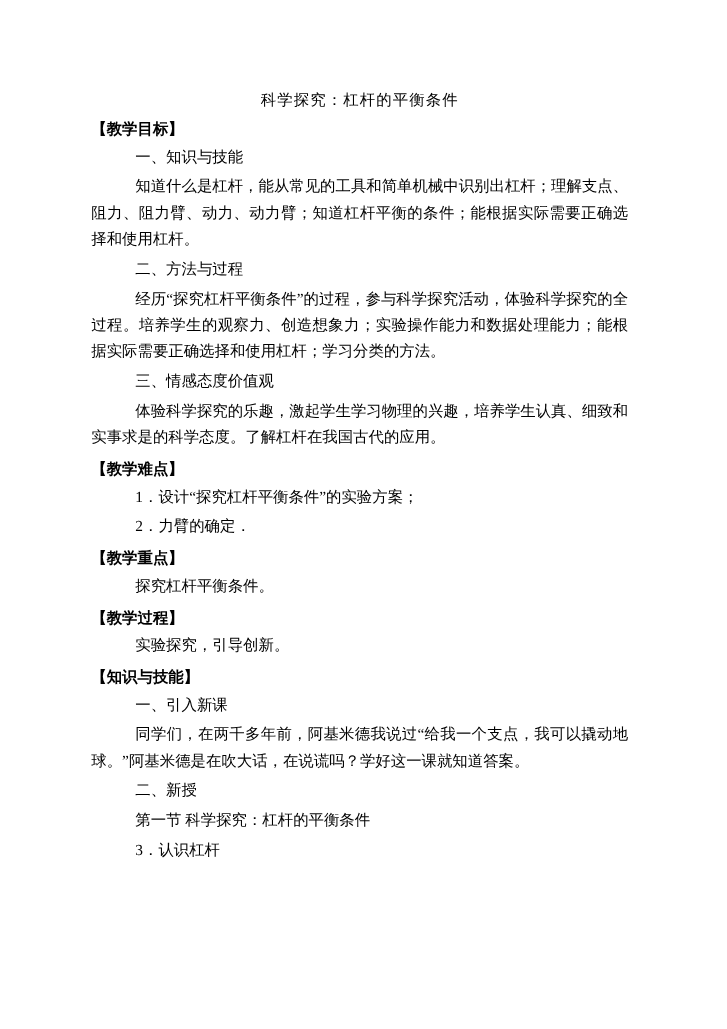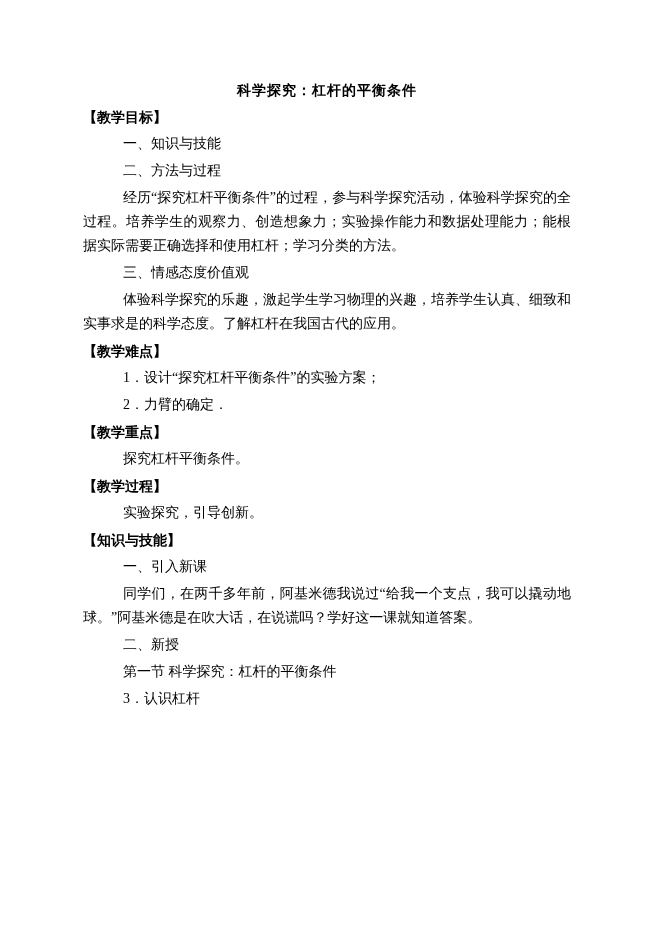--- a/index.html
+++ b/index.html
@@ -14,21 +14,21 @@
     font-family: "Liberation Serif", "DejaVu Serif", serif;
     overflow: hidden;
   }
   .page p {
     margin: 0 0 3px 0;
     font-size: 14px;
     line-height: 24px;
   }
   .doc-title {
     text-align: center;
-    font-weight: bold;
+    font-weight: normal;
     font-size: 15px;
     font-family: "Liberation Sans", "DejaVu Sans", sans-serif;
     letter-spacing: 1px;
   }
   .heading {
     font-weight: bold;
     font-size: 15px;
     font-family: Liberation Sans, sans-serif;
   }
   .body {
@@ -37,20 +37,21 @@
   }
 </style>
 </head>
 <body>
 
 <div class="page">
   <p class="doc-title">科学探究：杠杆的平衡条件</p>
 
   <p class="heading">【教学目标】</p>
   <p class="body">一、知识与技能</p>
+  <p class="body">知道什么是杠杆，能从常见的工具和简单机械中识别出杠杆；理解支点、阻力、阻力臂、动力、动力臂；知道杠杆平衡的条件；能根据实际需要正确选择和使用杠杆。</p>
   <p class="body">二、方法与过程</p>
   <p class="body">经历“探究杠杆平衡条件”的过程，参与科学探究活动，体验科学探究的全过程。培养学生的观察力、创造想象力；实验操作能力和数据处理能力；能根据实际需要正确选择和使用杠杆；学习分类的方法。</p>
   <p class="body">三、情感态度价值观</p>
   <p class="body">体验科学探究的乐趣，激起学生学习物理的兴趣，培养学生认真、细致和实事求是的科学态度。了解杠杆在我国古代的应用。</p>
   <p class="heading">【教学难点】</p>
   <p class="body">1．设计“探究杠杆平衡条件”的实验方案；</p>
   <p class="body">2．力臂的确定．</p>
   <p class="heading">【教学重点】</p>
   <p class="body">探究杠杆平衡条件。</p>
   <p class="heading">【教学过程】</p>

